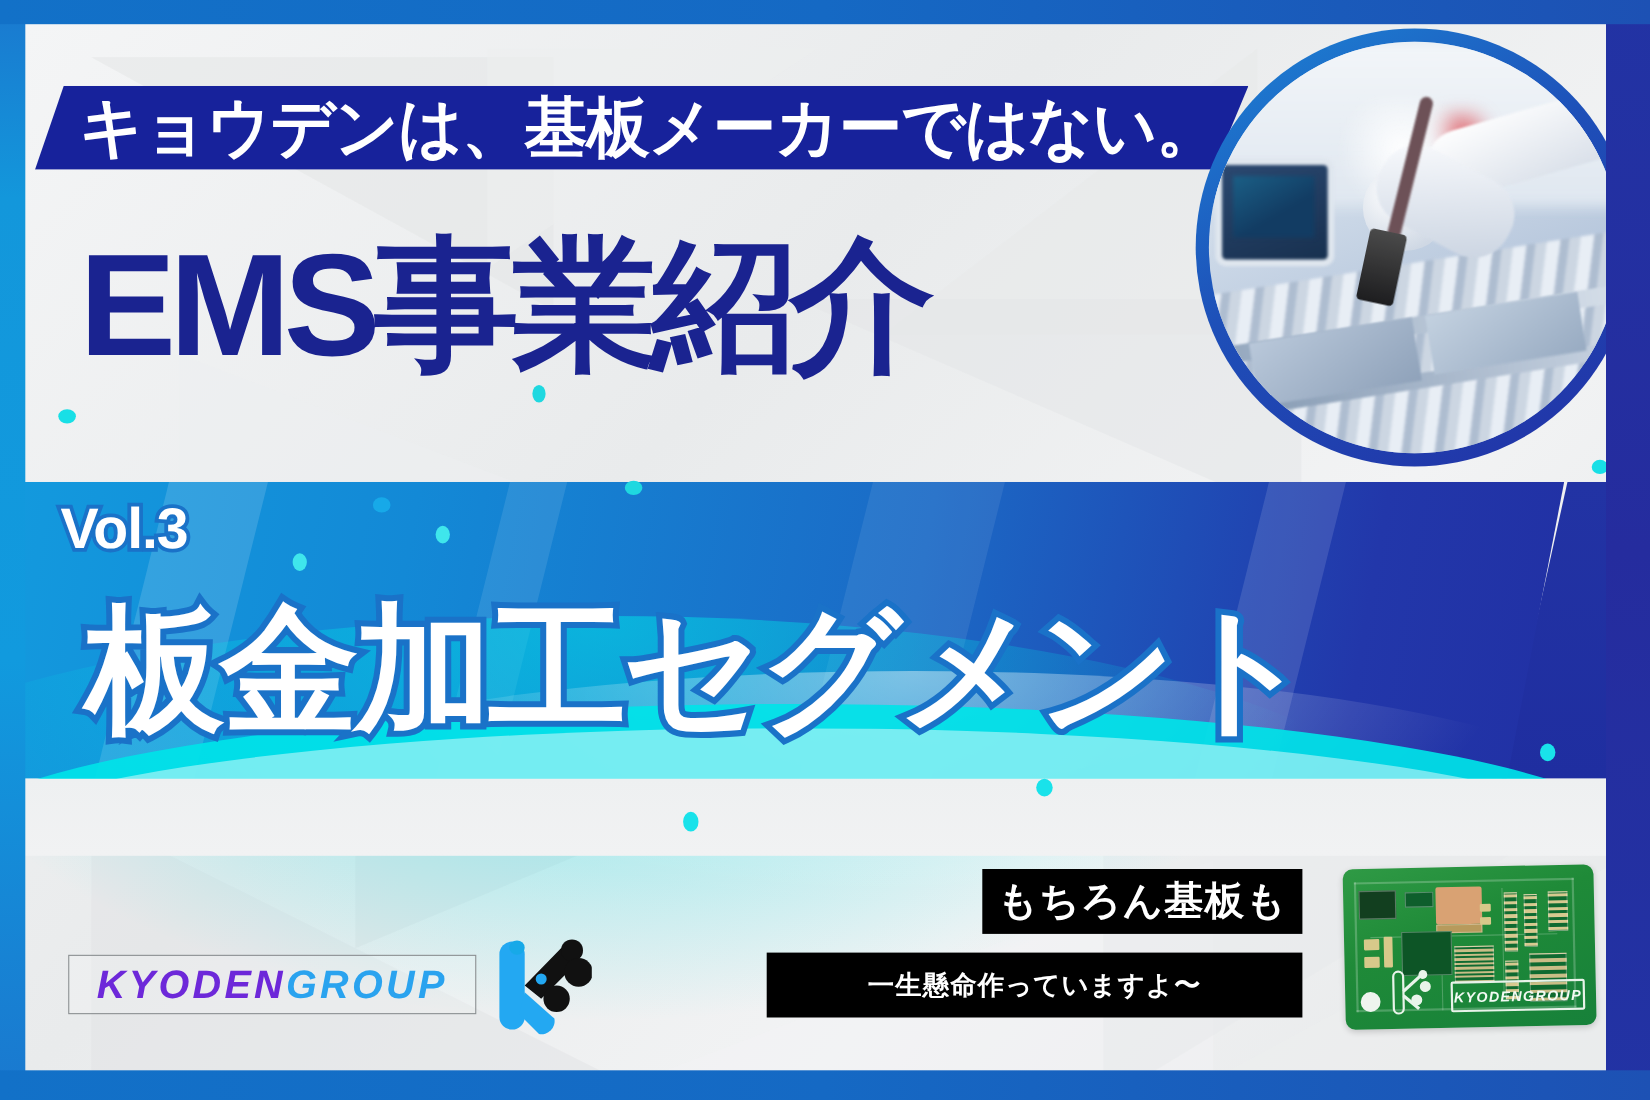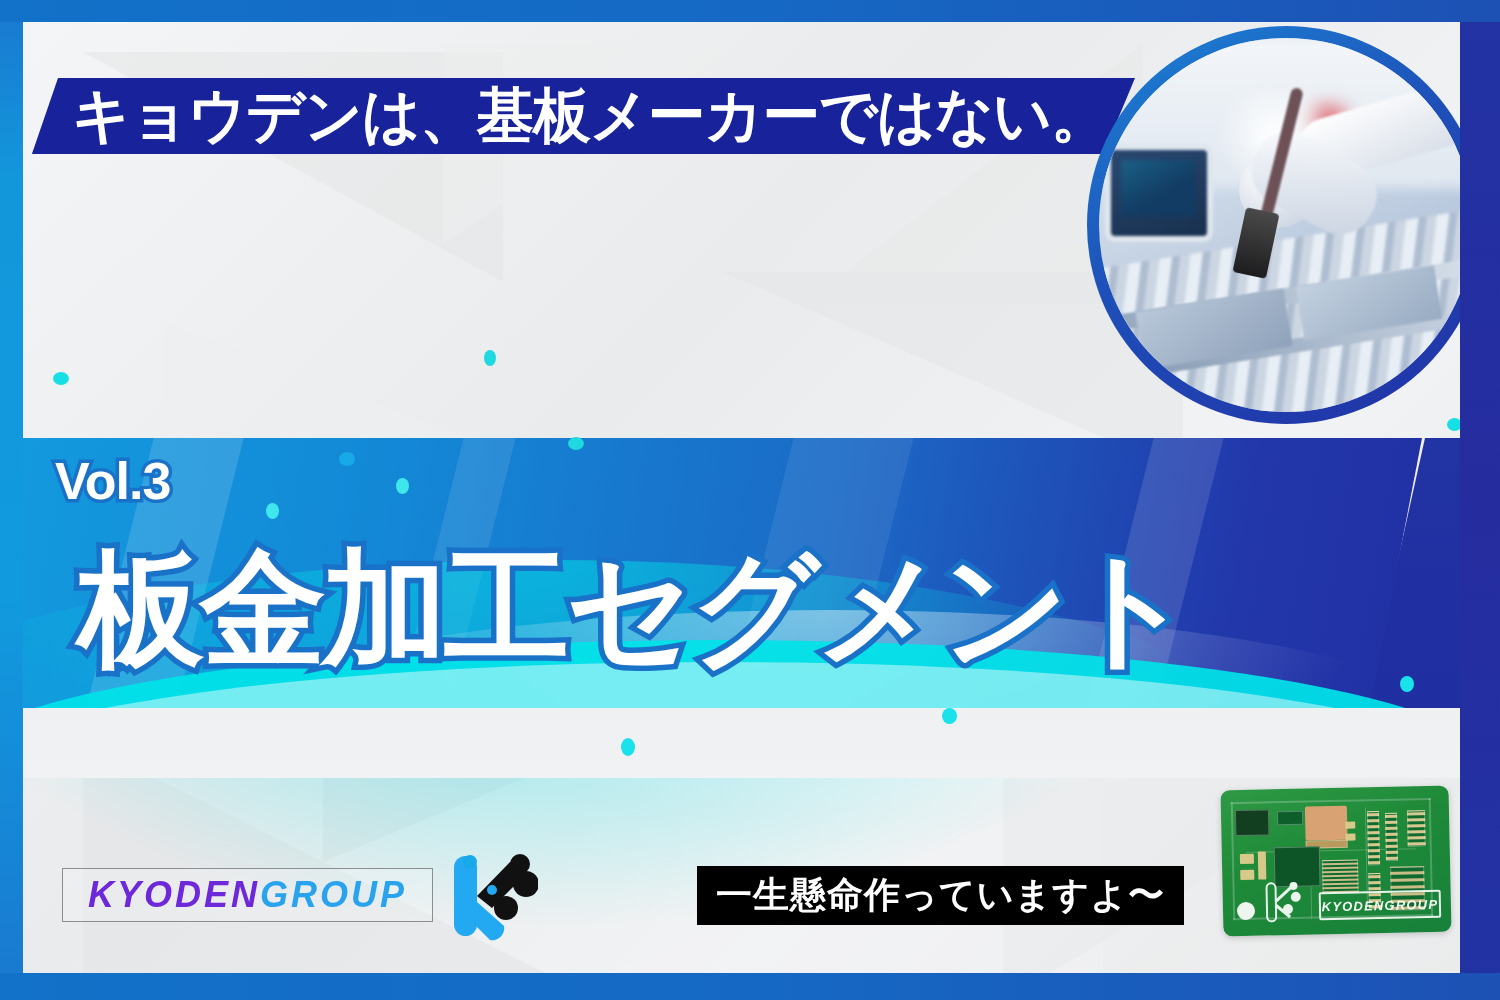--- a/index.html
+++ b/index.html
@@ -242,21 +242,21 @@
     position:absolute; left:452px; top:850px; width:86px; height:92px; z-index:30;
   }
 
   
   .chip{
     position:absolute; background:#000000; color:#ffffff;
     display:flex; align-items:center; justify-content:center;
     font-weight:bold; z-index:30; letter-spacing:1px;
   }
   .chip1{ left:893px; top:790px; width:291px; height:59px; font-size:36px; }
-  .chip2{ left:697px; top:866px; width:487px; height:59px; font-size:36px; }
+  .chip2{ left:697px; top:866px; width:487px; height:59px; font-size:24px; }
 
   
   .pcb{
     position:absolute; left:1222px; top:788px; width:228px; height:146px;
     background:linear-gradient(160deg,#2f9a45 0%,#1f8a38 40%,#17813a 100%);
     border-radius:9px; z-index:30; overflow:hidden;
     box-shadow:0 2px 6px rgba(0,0,0,.18);
     transform:rotate(-1.2deg);
   }
   .pcb-trace{ position:absolute; background:rgba(255,255,255,.22); }
@@ -293,20 +293,21 @@
     <div class="facet f7"></div>
     <div class="facet f8"></div>
     <div class="facet f9"></div>
     <div class="facet f10"></div>
   </div>
 
   <div class="navy-banner">
     <span class="txt">キョウデンは、基板メーカーではない。</span>
   </div>
 
+  <h1 class="ems-title">EMS事業紹介</h1>
 
   <div class="photo-ring">
     <div class="photo-inner">
       <div class="pf pf-bgtop"></div>
       <div class="pf pf-redglow"></div>
       <div class="pf pf-whiteblob"></div>
       <div class="pf pf-monitor"></div>
       <div class="pf pf-mon-scr"></div>
       <div class="pf pf-conveyor"></div>
       <div class="pf pf-rail"></div>
@@ -360,20 +361,23 @@
       <rect x="2" y="6" width="23" height="80" rx="11.5" fill="#23a8f2"></rect>
       <path d="M25 52 L52 76 A12 12 0 0 1 38 90 L20 72 Z" fill="#23a8f2"></path>
       <path d="M25 46 L58 12 A11 11 0 0 1 72 26 L40 58 Z" fill="#111111"></path>
       <circle cx="68" cy="14" r="10" fill="#111111"></circle>
       <circle cx="74" cy="34" r="13" fill="#111111"></circle>
       <circle cx="54" cy="58" r="12" fill="#111111"></circle>
       <circle cx="40" cy="40" r="5" fill="#23a8f2"></circle>
     </svg>
   </div>
 
+  <div class="chip chip1">
+    <span>もちろん基板も</span>
+  </div>
   <div class="chip chip2">
     <span>一生懸命作っていますよ〜</span>
   </div>
 
   <div class="pcb">
     <div class="pcb-trace" style="left:10px;top:12px;width:200px;height:2px;"></div>
     <div class="pcb-trace" style="left:10px;top:12px;width:2px;height:118px;"></div>
     <div class="pcb-trace" style="left:208px;top:12px;width:2px;height:118px;"></div>
     <div class="pcb-trace" style="left:10px;top:128px;width:200px;height:2px;"></div>
     <div class="pcb-trace" style="left:24px;top:62px;width:170px;height:1px;"></div>

